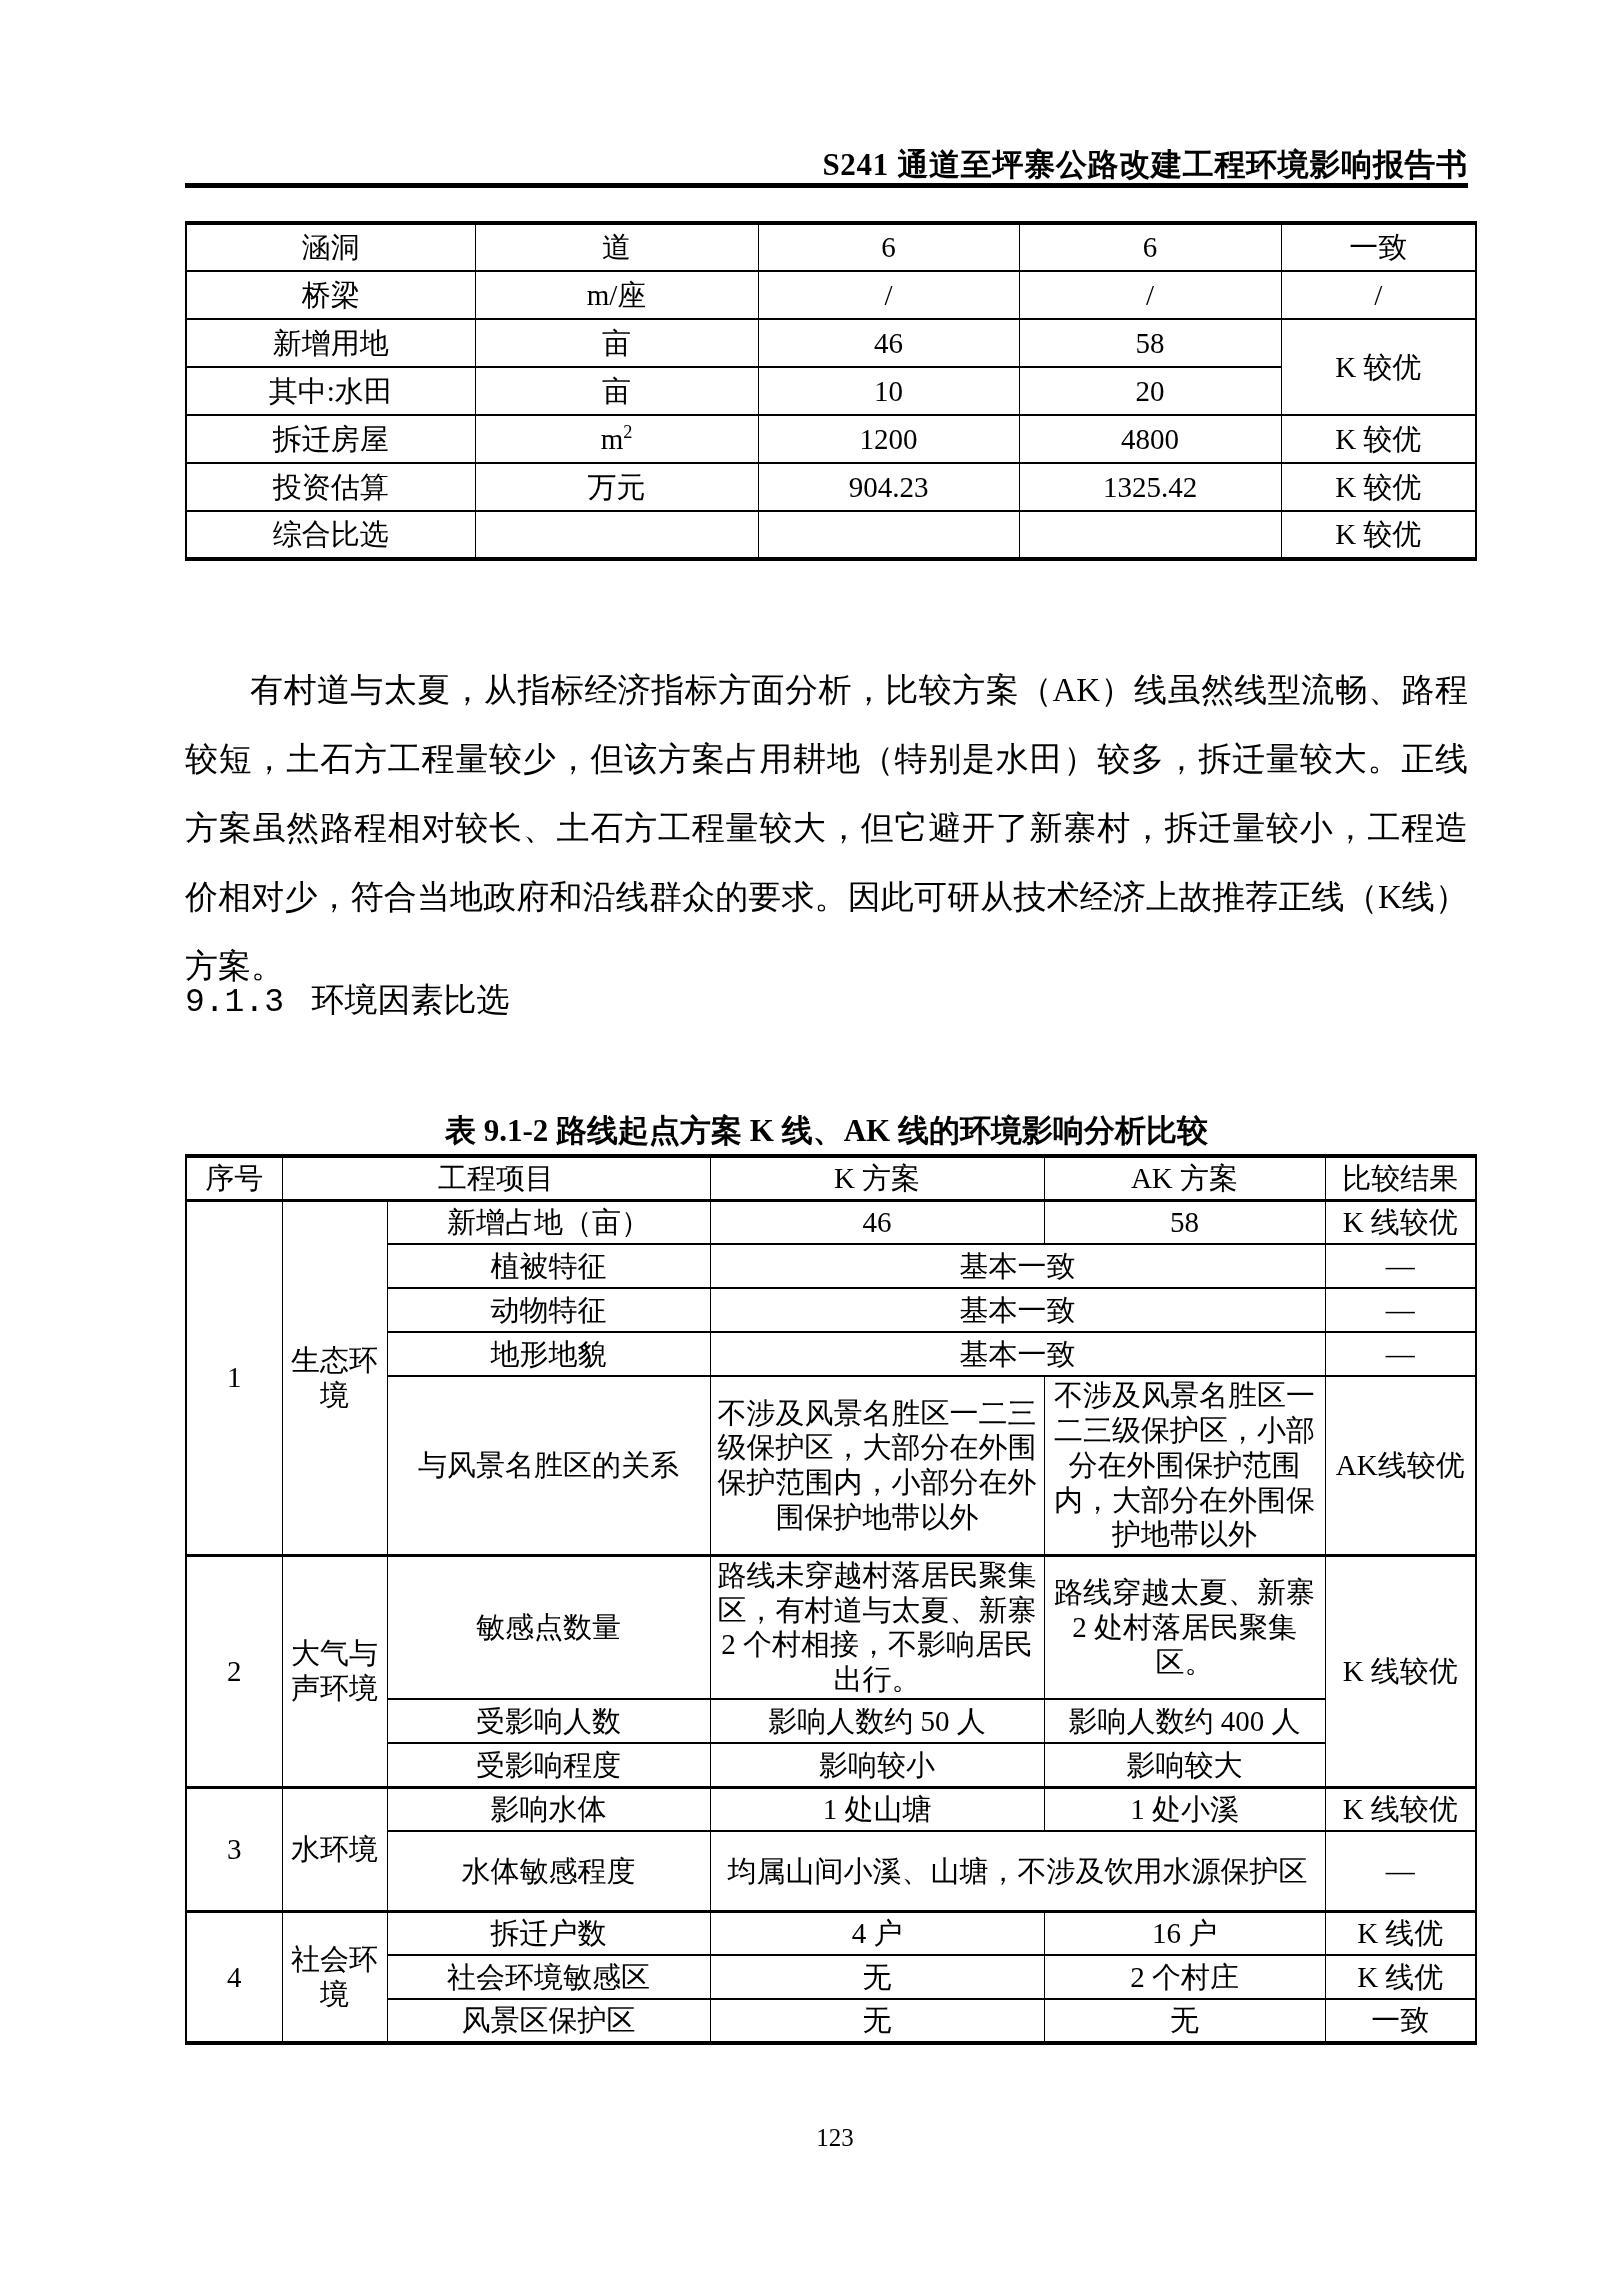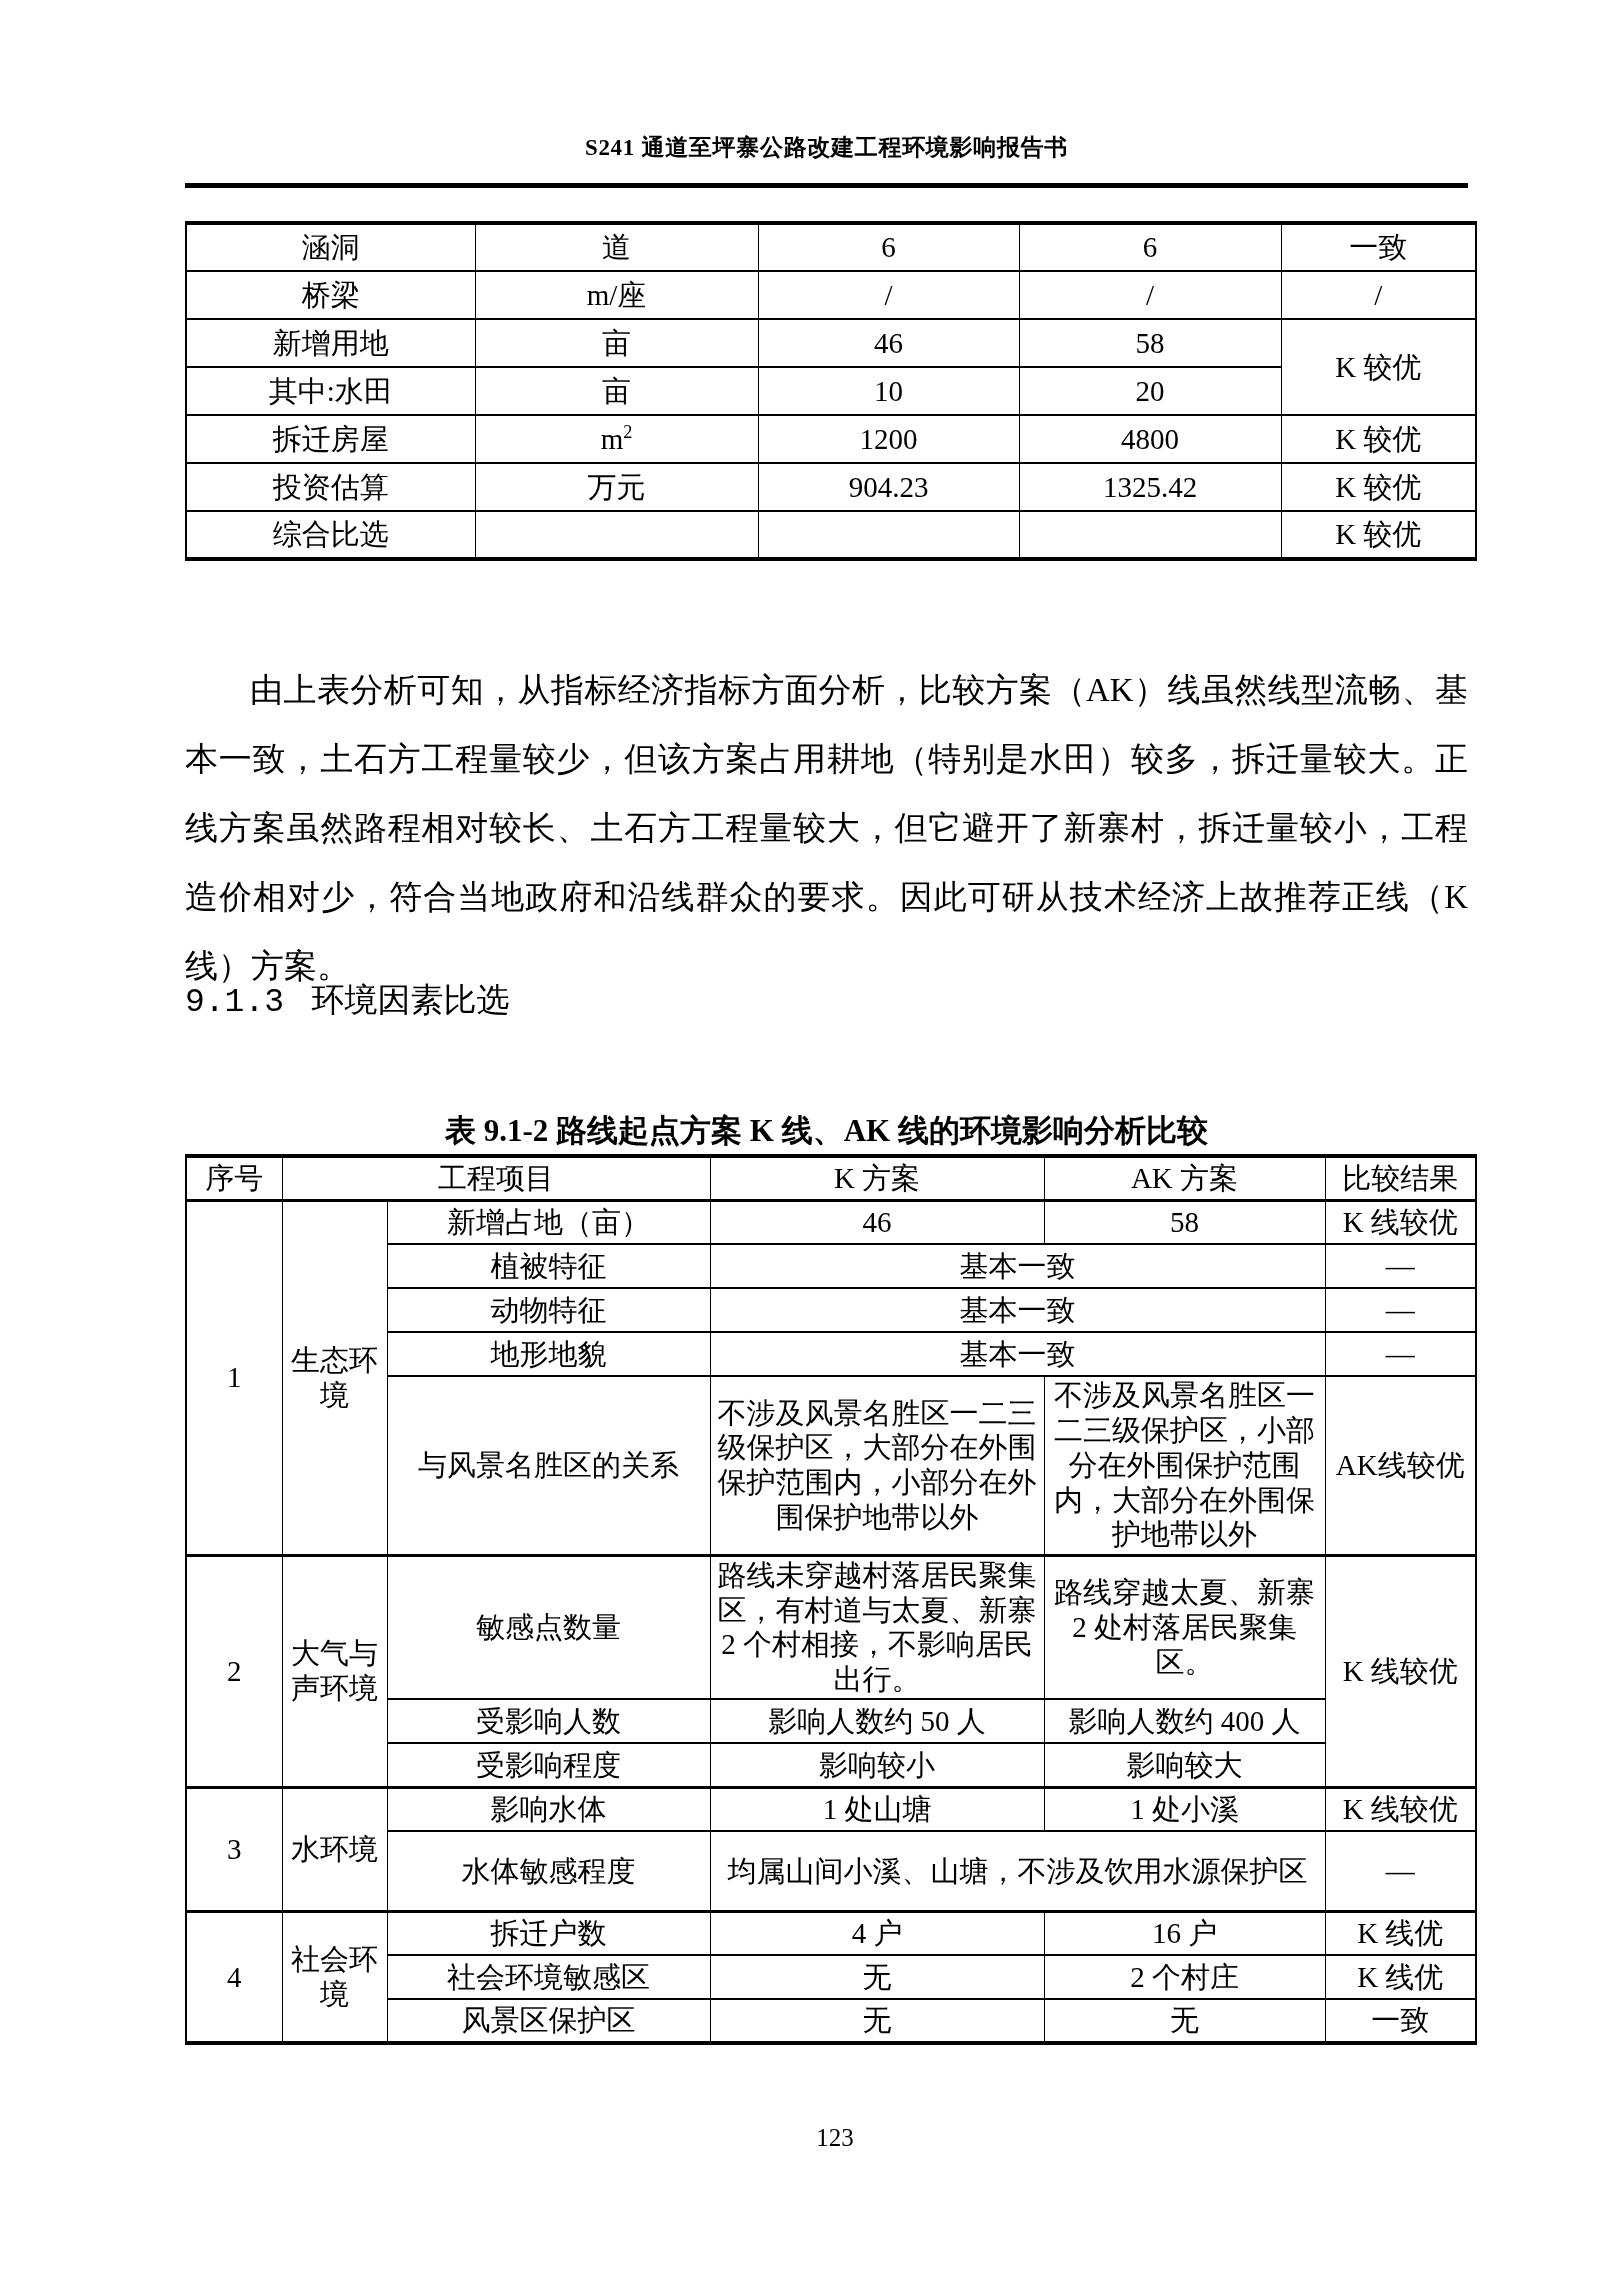--- a/index.html
+++ b/index.html
@@ -1,19 +1,19 @@
 <!DOCTYPE html>
 <html style="font-size:10.5px"><head>
 <meta charset="utf-8">
 <style>
   html,body{margin:0;padding:0;background:#888;}
   .page{position:relative;width:1622px;height:2295px;background:#ffffff;
         font-family:"Liberation Serif","DejaVu Serif",serif;color:#000;overflow:hidden;}
-  .running-header{position:absolute;left:185px;top:132px;width:1283px;
-        text-align:center;font-size:23px;font-weight:bold;letter-spacing:0.7px;}
+  .running-header{position:absolute;left:185px;top:144px;width:1283px;
+        text-align:right;font-size:31px;font-weight:bold;letter-spacing:0.7px;}
   .header-rule{position:absolute;left:185px;top:183px;width:1283px;height:5.2px;background:#000;}
 
   table.t{border-collapse:collapse;table-layout:fixed;position:absolute;left:185px;
         border-style:solid;border-color:#000;border-width:4.6px 2px;}
   table.t td{border:solid #000;border-width:2.6px 1.3px;vertical-align:middle;
         text-align:center;padding:1.3px 6.5px;font-size:29px;line-height:1.2;
         overflow:hidden;box-sizing:border-box;}
   .t1{top:221px;width:1290px;}
   .t1 tr{height:48px;}
   .t2{top:1154px;width:1290px;}
@@ -94,21 +94,21 @@
       <tr>
         <td>综合比选</td>
         <td></td>
         <td></td>
         <td></td>
         <td>K 较优</td>
       </tr>
     </tbody>
   </table>
 
-  <p class="para" id="p1">由上表分析可知，从指标经济指标方面分析，比较方案（AK）线虽然线型流畅、基本一致，土石方工程量较少，但该方案占用耕地（特别是水田）较多，拆迁量较大。正线方案虽然路程相对较长、土石方工程量较大，但它避开了新寨村，拆迁量较小，工程造价相对少，符合当地政府和沿线群众的要求。因此可研从技术经济上故推荐正线（K线）方案。</p>
+  <p class="para" id="p1">有村道与太夏，从指标经济指标方面分析，比较方案（AK）线虽然线型流畅、路程较短，土石方工程量较少，但该方案占用耕地（特别是水田）较多，拆迁量较大。正线方案虽然路程相对较长、土石方工程量较大，但它避开了新寨村，拆迁量较小，工程造价相对少，符合当地政府和沿线群众的要求。因此可研从技术经济上故推荐正线（K线）方案。</p>
 
   <div class="h913">
     <span class="num">9.1.3</span><span>环境因素比选</span>
   </div>
 
 
   <div class="caption">表 9.1-2 路线起点方案 K 线、AK 线的环境影响分析比较</div>
 
   <table class="t t2">
     <colgroup>

